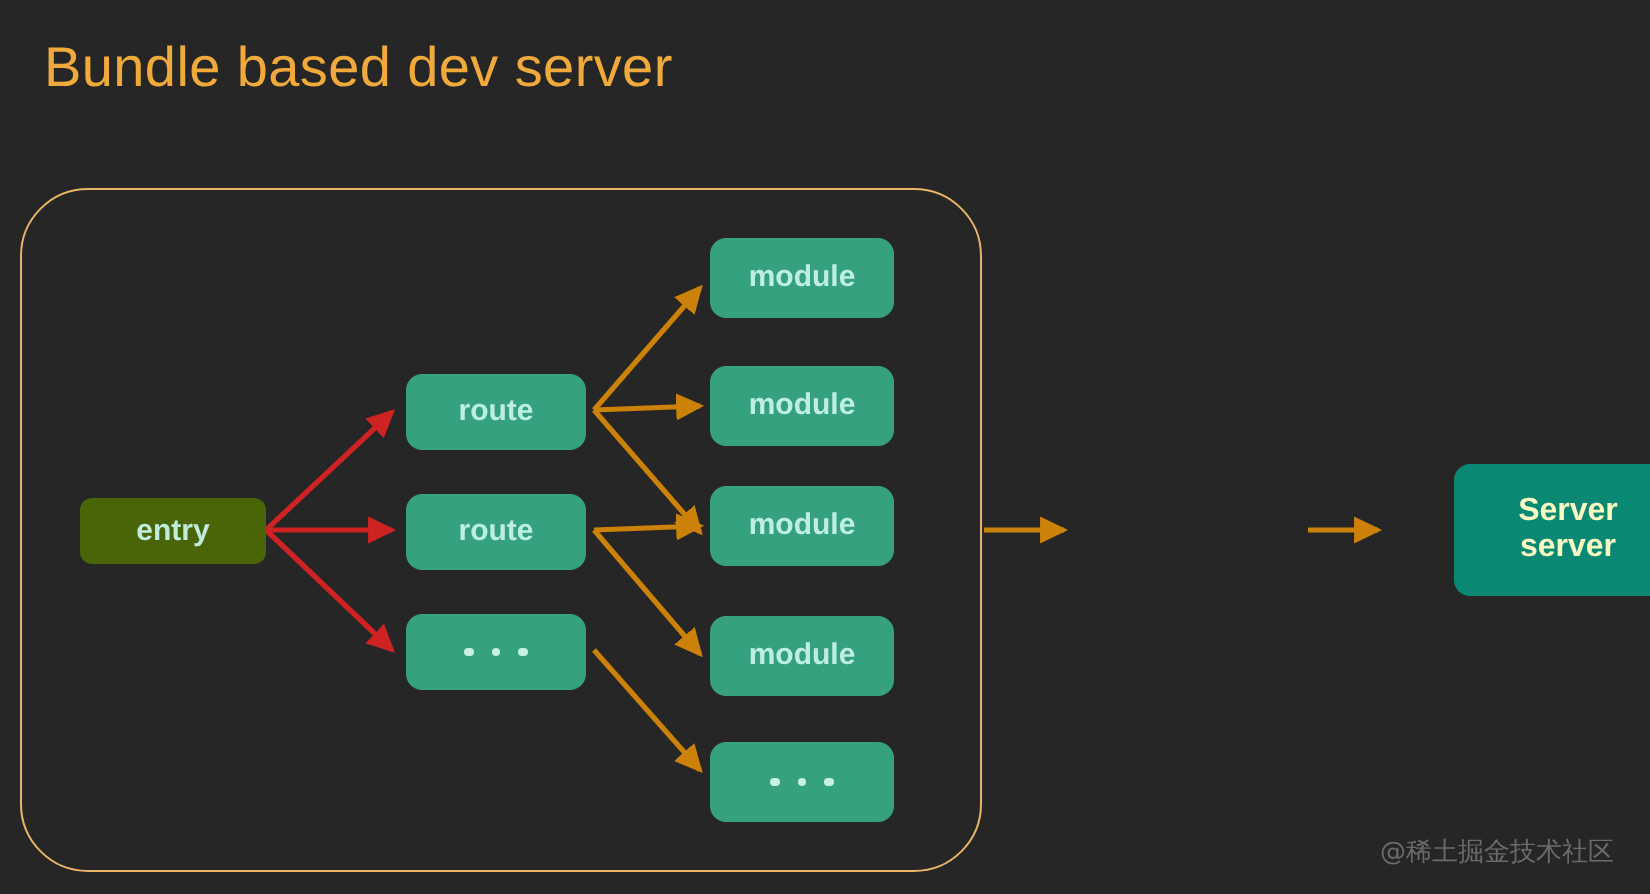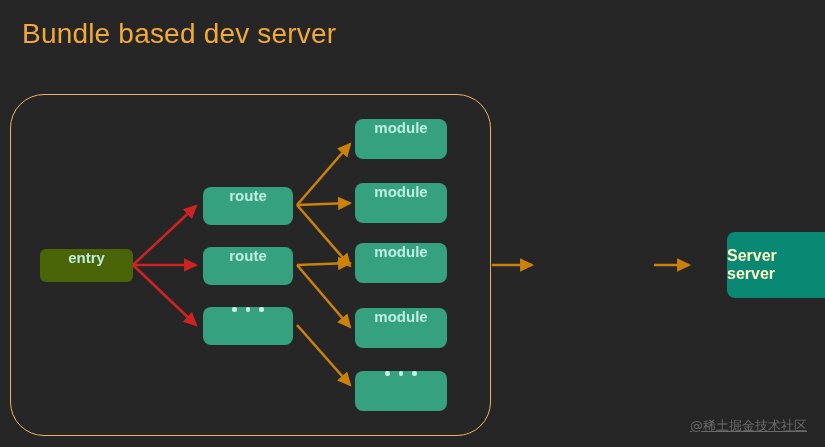--- a/index.html
+++ b/index.html
@@ -39,21 +39,21 @@
     position: absolute;
     left: 0;
     top: 0;
     width: 825px;
     height: 447px;
     pointer-events: none;
   }
   .node {
     position: absolute;
     display: flex;
-    align-items: flex-start;
+    align-items: center;
     justify-content: center;
     text-align: center;
     font-weight: bold;
     box-sizing: border-box;
     line-height: 1.15;
   }
   .node.entry {
     background: #4a6508;
     color: #bfeddd;
     border-radius: 6px;
@@ -91,21 +91,20 @@
     background: #c8f1e6;
   }
   #watermark {
     position: absolute;
     right: 18px;
     bottom: 12px;
     font-size: 13px;
     color: #6b6b6b;
     font-family: "DejaVu Sans", sans-serif;
     white-space: nowrap;
-    text-decoration: underline;
   }
 </style>
 </head>
 <body>
 
 <div id="stage">
 
   <div id="title">Bundle based dev server</div>
 
   <div id="graph-container"></div>

